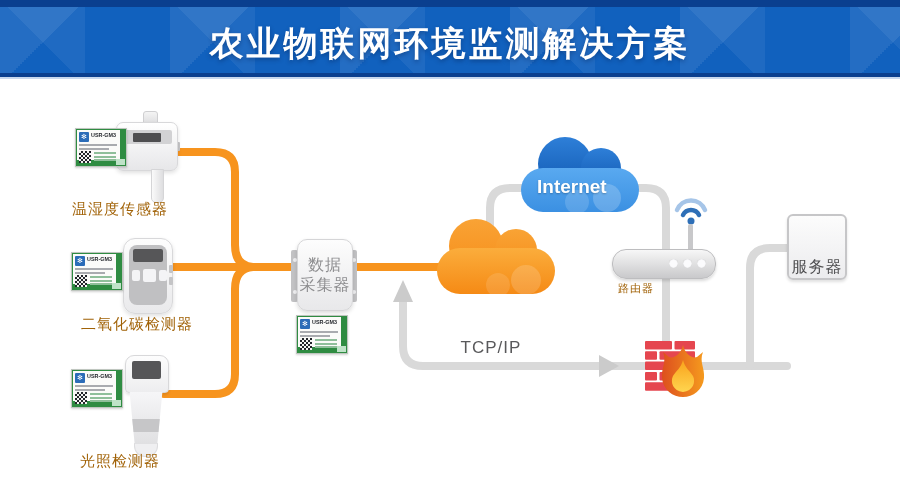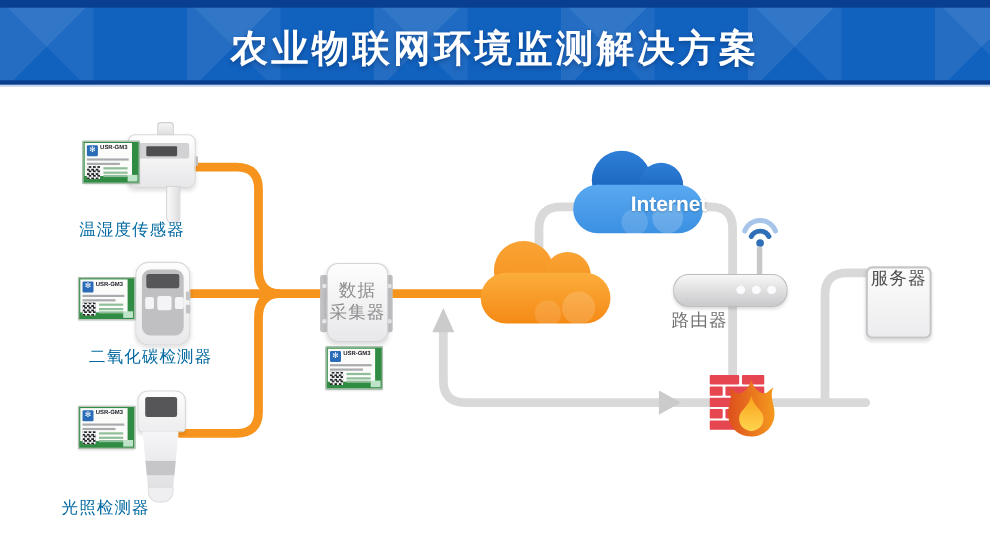--- a/index.html
+++ b/index.html
@@ -17,21 +17,21 @@
   .banner::before{content:"";position:absolute;left:0;top:0;width:100%;height:7px;background:#0A3F8F;}
   .banner::after{content:"";position:absolute;left:0;bottom:0;width:100%;height:4px;background:#0A3F8F;
     box-shadow:0 2px 0 #C8D8EE;}
   .banner-title{position:absolute;left:0;top:21px;width:100%;text-align:center;color:#fff;
     font-size:34px;font-weight:bold;letter-spacing:3px;text-shadow:0 2px 4px rgba(0,20,60,0.35);}
 
   
   .wires{position:absolute;left:0;top:0;z-index:1;}
 
   
-  .lbl{position:absolute;z-index:2;color:#0369a1;font-size:15px;letter-spacing:1px;}
+  .lbl{position:absolute;z-index:2;color:#a16207;font-size:15px;letter-spacing:1px;}
 
   
   .chip{position:absolute;z-index:2;width:50px;height:37px;background:#2F8C42;border:1px solid #BFC6BF;
         box-shadow:0 1px 2px rgba(0,0,0,0.18);}
   .chip-sticker{position:absolute;left:1px;top:1px;width:43px;height:30px;background:#FBFBF9;}
   .chip-logo{position:absolute;left:2px;top:2px;width:10px;height:10px;background:#2B6CB8;border-radius:1px;
         color:#fff;font-size:7px;line-height:10px;text-align:center;}
   .chip-title{position:absolute;left:14px;top:2px;font-size:6px;font-weight:bold;color:#23262B;
         transform:scale(0.9);transform-origin:left top;white-space:nowrap;}
   .chip-lines{position:absolute;left:2px;top:14px;}
@@ -86,47 +86,47 @@
   .collector .flange.l{left:1px;} .collector .flange.r{left:60px;}
   .collector .flange i{position:absolute;left:1.5px;width:4px;height:4px;border-radius:50%;background:#EFEFF1;}
   .collector .flange i:nth-child(1){top:8px;} .collector .flange i:nth-child(2){top:40px;}
   .collector .cbody{position:absolute;left:7px;top:0;width:54px;height:70px;border-radius:10px;
         background:linear-gradient(#FDFDFD,#E8E8EA);border:1px solid #D5D5D7;box-shadow:0 2px 4px rgba(0,0,0,0.14);
         display:flex;flex-direction:column;align-items:center;justify-content:center;
         color:#8E8E90;font-size:16px;line-height:1.25;letter-spacing:1px;}
 
   
   .cloud{position:absolute;z-index:2;}
-  .cloud-text{position:absolute;left:4px;width:100%;text-align:right;color:#fff;font-weight:bold;
+  .cloud-text{position:absolute;left:16px;width:100%;text-align:left;color:#fff;font-weight:bold;
         font-size:19px;text-shadow:0 1px 2px rgba(0,0,0,0.25);}
 
   
   .router-antenna{position:absolute;left:688px;top:224px;width:5px;height:28px;background:#C8C8CA;
         border-radius:2px;z-index:2;}
   .wifi{position:absolute;left:671px;top:194px;z-index:2;}
   .router{position:absolute;left:612px;top:249px;width:102px;height:28px;border-radius:14px;z-index:2;
         background:linear-gradient(#F7F7F7,#C9C9CB);border:1px solid #BDBDBF;box-shadow:0 2px 3px rgba(0,0,0,0.15);}
   .router i{position:absolute;top:9px;width:9px;height:9px;border-radius:50%;background:#FBFBFD;
         box-shadow:inset 0 0 1px rgba(0,0,0,0.25);}
   .router i:nth-child(1){left:56px;} .router i:nth-child(2){left:70px;} .router i:nth-child(3){left:84px;}
 
   
   .firewall{position:absolute;left:645px;top:341px;width:64px;height:60px;z-index:2;}
   .firewall .flame{position:absolute;left:16px;top:4px;}
 
   
   .endbox{position:absolute;z-index:2;width:56px;height:62px;border-radius:6px;
         background:linear-gradient(#FCFCFC,#ECECEE);border:2px solid #C6C6C8;box-shadow:0 2px 3px rgba(0,0,0,0.12);
-        display:flex;flex-direction:column;align-items:center;justify-content:flex-start;
-        color:#4F4F51;font-size:16px;line-height:1.3;letter-spacing:1px;margin-top:28px;}
+        display:flex;flex-direction:column;align-items:center;justify-content:flex-end;
+        color:#4F4F51;font-size:16px;line-height:1.3;letter-spacing:1px;}
 
   .tcpip{position:absolute;left:444px;top:338px;width:94px;text-align:center;z-index:2;
         color:#59595B;font-size:17px;letter-spacing:1px;}
   .router-label{position:absolute;left:604px;top:281px;width:64px;text-align:center;z-index:2;
-        color:#737373;font-size:16px;letter-spacing:1px;}
+        color:#a16207;font-size:11px;letter-spacing:1px;}
 </style>
 </head>
 <body>
 
 <div class="canvas">
 
   <div class="banner">
     <div class="banner-title">农业物联网环境监测解决方案</div>
   </div>
 
@@ -221,21 +221,21 @@
         </div>
       <div class="chip-qr"></div>
       <div class="chip-greens">
           <i></i>
           <i></i>
           <i></i>
         </div>
     </div>
     <div class="chip-corner"></div>
   </div>
-  <div class="lbl" style="left:56px;top:452px">光照检测器</div>
+  <div class="lbl" style="left:80px;top:452px">光照检测器</div>
 
   <div class="collector">
     <div class="flange l">
         <i></i>
         <i></i>
       </div>
     <div class="flange r">
         <i></i>
         <i></i>
       </div>
@@ -296,20 +296,21 @@
       </defs>
       <circle cx="44" cy="28" r="27" fill="url(#gB2)"></circle>
       <circle cx="80" cy="32" r="20" fill="url(#gB2)"></circle>
       <rect x="0" y="32" width="118" height="44" rx="22" fill="url(#gB1)"></rect>
       <circle cx="86" cy="62" r="14" fill="#FFFFFF" opacity="0.2"></circle>
       <circle cx="56" cy="66" r="12" fill="#FFFFFF" opacity="0.15"></circle>
     </svg>
     <span class="cloud-text" style="top:40px">Internet</span>
   </div>
 
+  <div class="tcpip">TCP/IP</div>
 
   <svg class="wifi" width="40" height="32" viewBox="0 0 40 32">
     <path d="M6,16 A15,15 0 0 1 34,16" fill="none" stroke="#A6C5E8" stroke-width="4.5" stroke-linecap="round"></path>
     <path d="M12,21 A9,9 0 0 1 28,21" fill="none" stroke="#2E6FB7" stroke-width="4.5" stroke-linecap="round"></path>
     <circle cx="20" cy="27" r="3.5" fill="#2E6FB7"></circle>
   </svg>
   <div class="router-antenna"></div>
   <div class="router">
       <i></i>
       <i></i>

